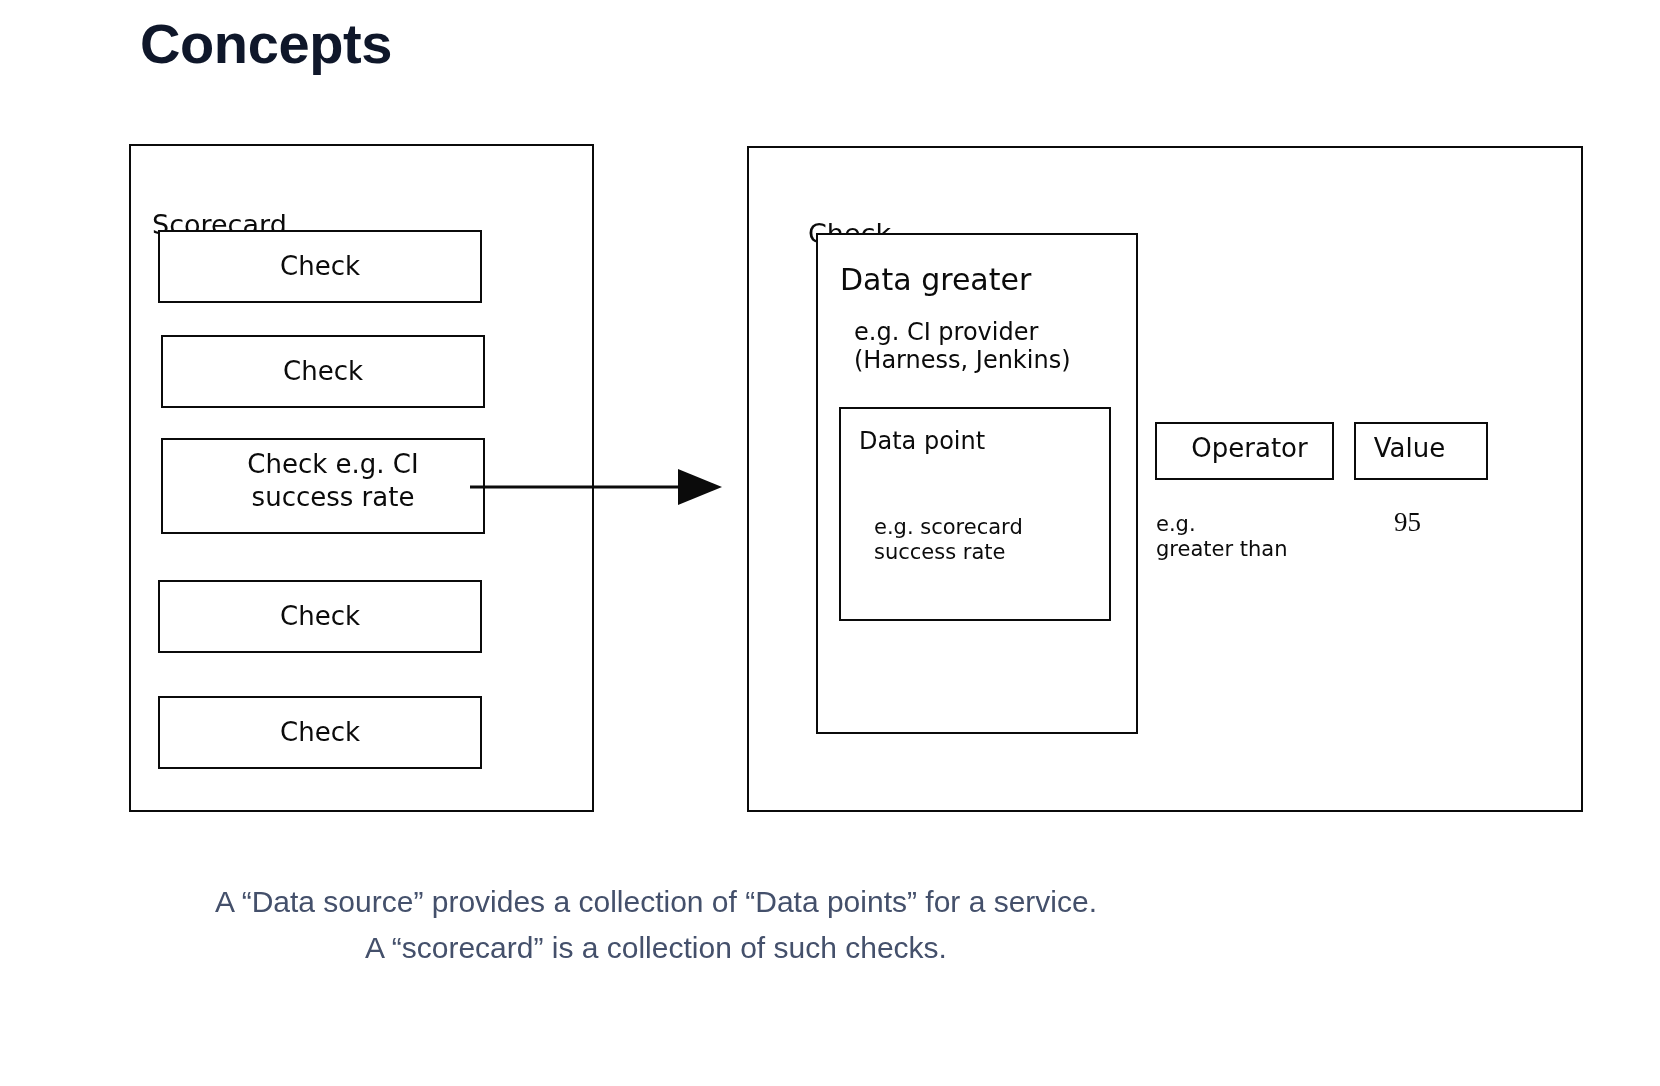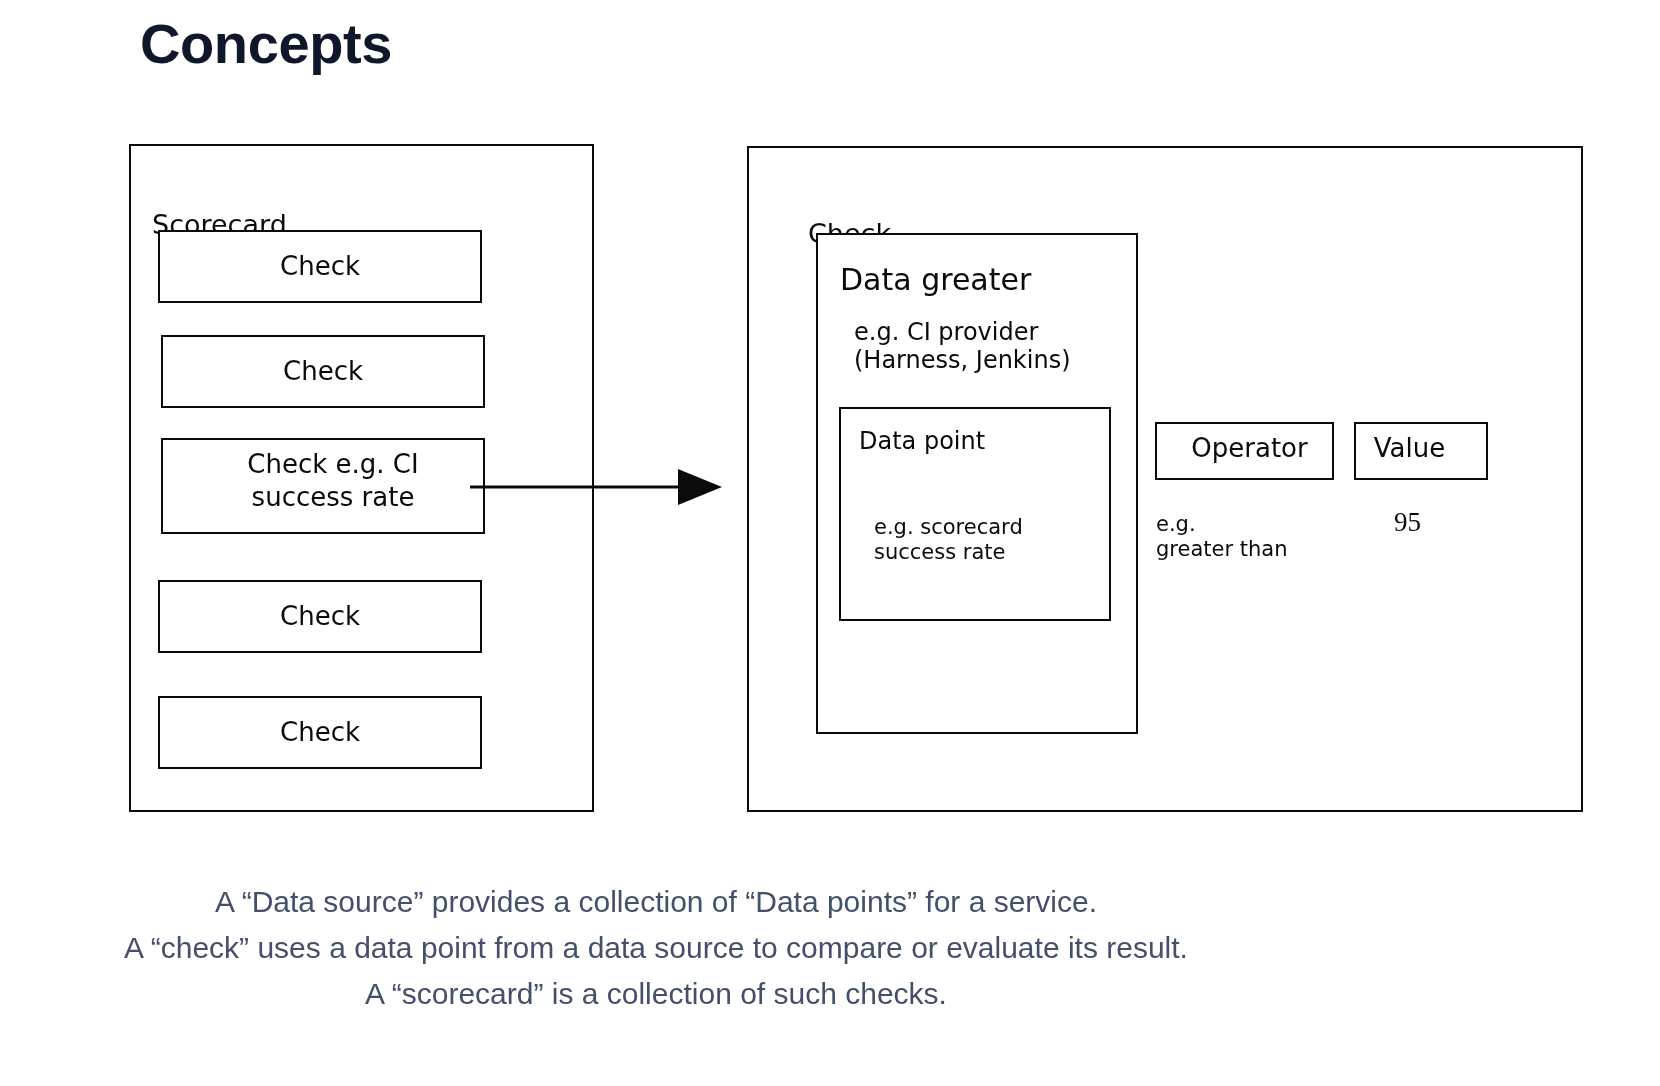--- a/index.html
+++ b/index.html
@@ -152,15 +152,14 @@
 greater than</div>
 
   <div class="hbox" style="left:1354px; top:422px; width:134px; height:58px;"></div>
   <div class="hw hw-box-label center" style="left:1354px; top:433px; width:111px;">Value</div>
   <div class="hw hw-value" style="left:1394px; top:507px;">95</div>
 
 </div>
 
 <div class="caption">
   <div>A “Data source” provides a collection of “Data points” for a service.</div>
-  <div>A “check” uses a data point from a data source to compare or evaluate its result.</div>
   <div>A “scorecard” is a collection of such checks.</div>
 </div>
 
 </body></html>

